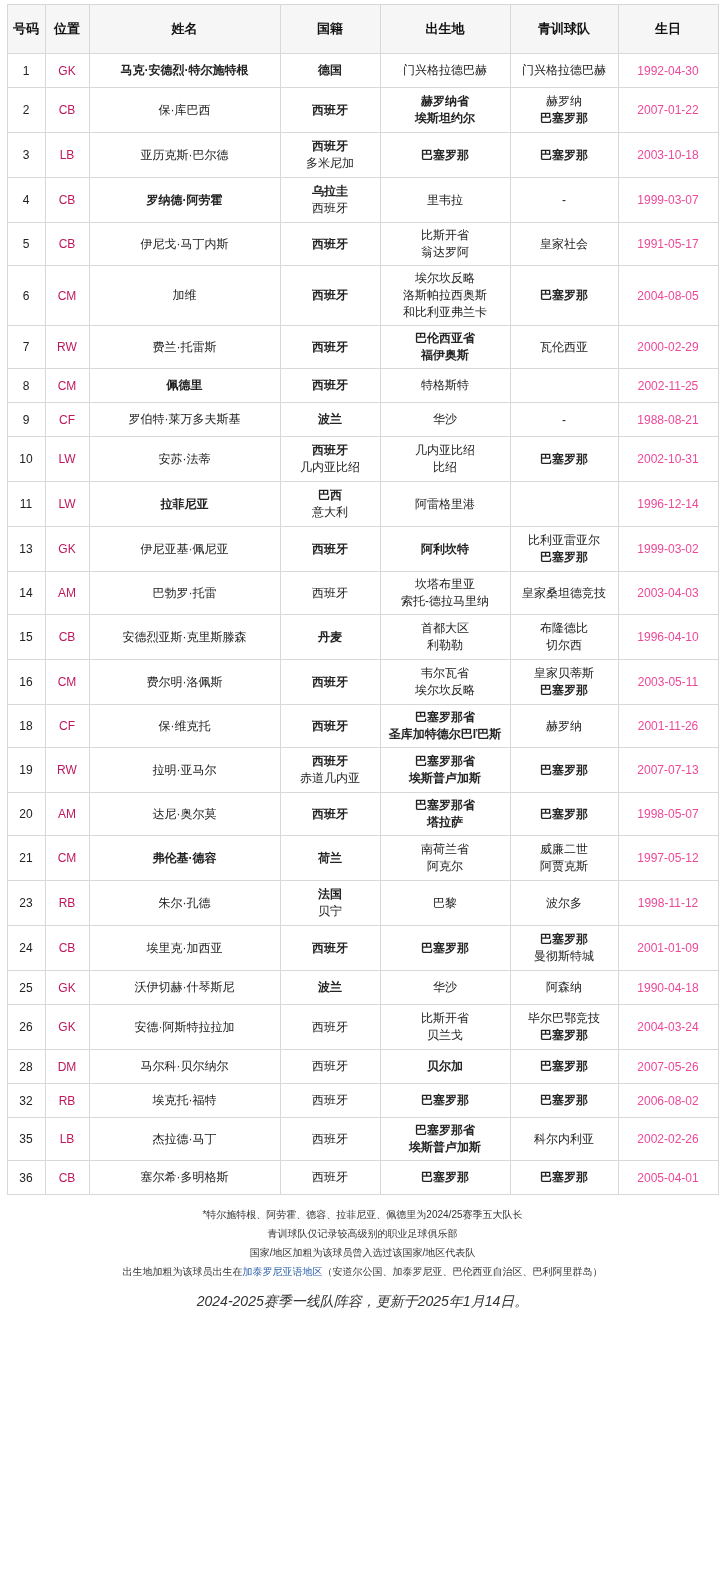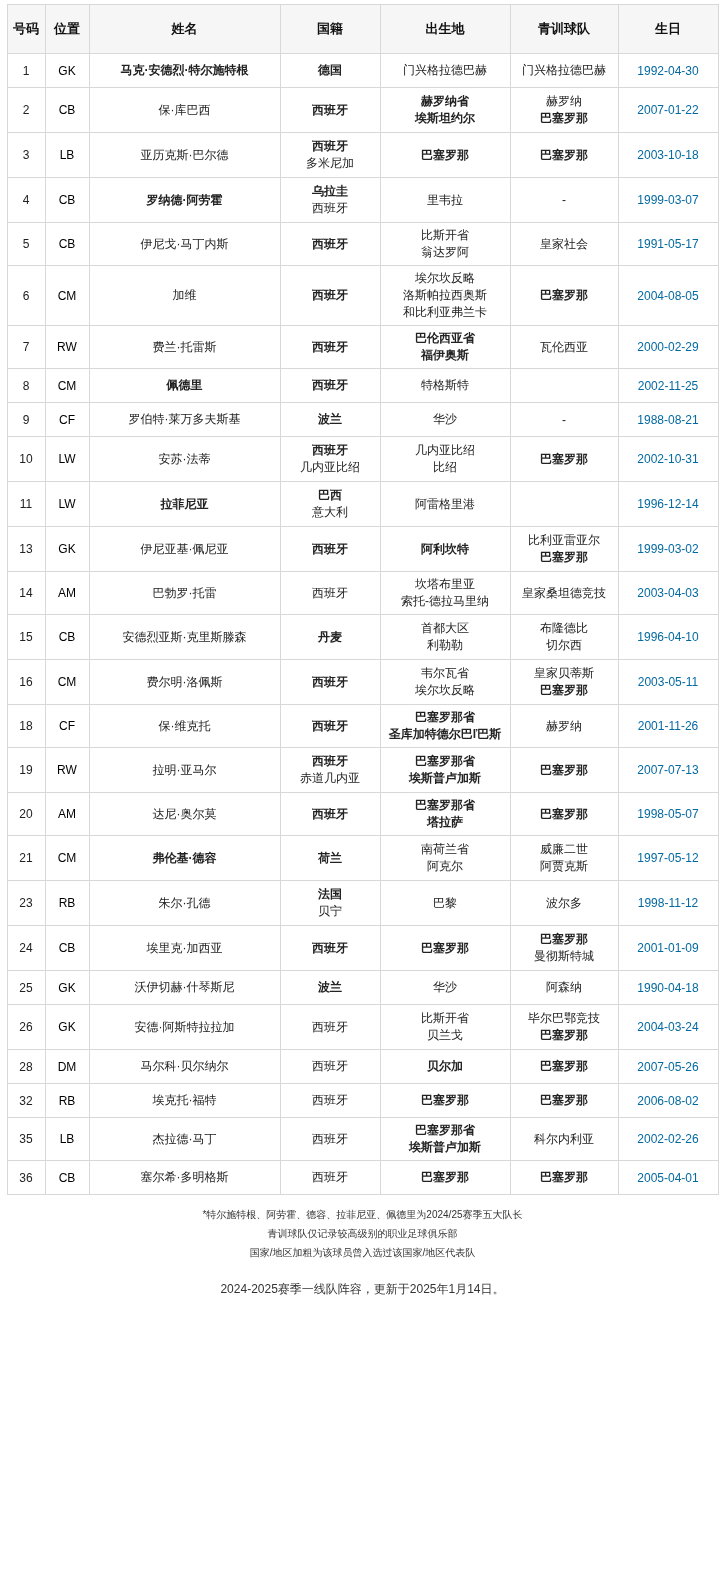--- a/index.html
+++ b/index.html
@@ -10,33 +10,33 @@
   table.squad thead th{background:#f6f6f6;font-weight:bold;font-size:13px;height:40px;color:#111;}
   col.c-num{width:38px}
   col.c-pos{width:44px}
   col.c-name{width:191px}
   col.c-nat{width:100px}
   col.c-birth{width:130px}
   col.c-youth{width:108px}
   col.c-bday{width:100px}
   .pos-head{line-height:1.05;}
   td.num{font-size:12px;color:#222;}
-  td.pos{font-size:12px;color:#000000;}
+  td.pos{font-size:12px;color:#be185d;}
   td.name{font-size:12.5px;}
   td.nat,td.birth,td.youth{font-size:12px;}
-  td.bday{font-size:12px;color:#0369a1;}
+  td.bday{font-size:12px;color:#ec4899;}
   .b{font-weight:bold;}
   .sub{display:block;}
   .splitcell{padding:0 !important;}
   .splitcell > div{border-bottom:1px solid #d8d8d8;padding:5px 2px;}
   .splitcell > div:last-child{border-bottom:none;}
   .row-h{height:34px;}
   .notes{width:711px;margin:10px auto 0 auto;text-align:center;font-size:10px;color:#333;line-height:1.9;}
   .notes a{color:#2b5fa8;text-decoration:none;}
-  .footer{width:711px;margin:19px auto 12px auto;text-align:center;font-size:12px;color:#333;padding-bottom:10px;}
+  .footer{width:711px;margin:12px auto 12px auto;text-align:center;font-size:14px;color:#333;font-style:italic;padding-bottom:10px;}
   .nowrap{white-space:nowrap;}
 </style>
 </head>
 <body>
 
 <div class="wrap">
   <table class="squad">
     <colgroup>
       <col class="c-num">
         <col class="c-pos">
@@ -653,16 +653,17 @@
           </td>
           <td class="bday nowrap">2005-04-01</td>
         </tr>
       </tbody>
   </table>
 
   <div class="notes">
     <div>*特尔施特根、阿劳霍、德容、拉菲尼亚、佩德里为2024/25赛季五大队长</div>
     <div>青训球队仅记录较高级别的职业足球俱乐部</div>
     <div>国家/地区加粗为该球员曾入选过该国家/地区代表队</div>
+    <div><span>出生地加粗为该球员出生在</span><a href="#">加泰罗尼亚语地区</a><span>（安道尔公国、加泰罗尼亚、巴伦西亚自治区、巴利阿里群岛）</span></div>
   </div>
 
   <div class="footer">2024-2025赛季一线队阵容，更新于2025年1月14日。</div>
 </div>
 
 </body></html>

